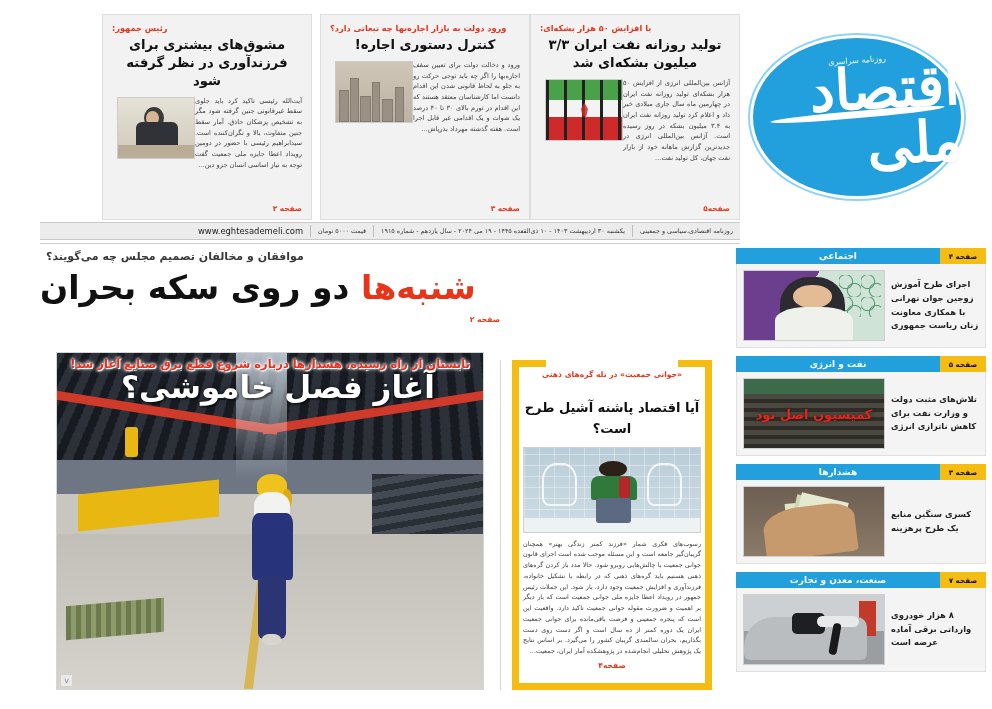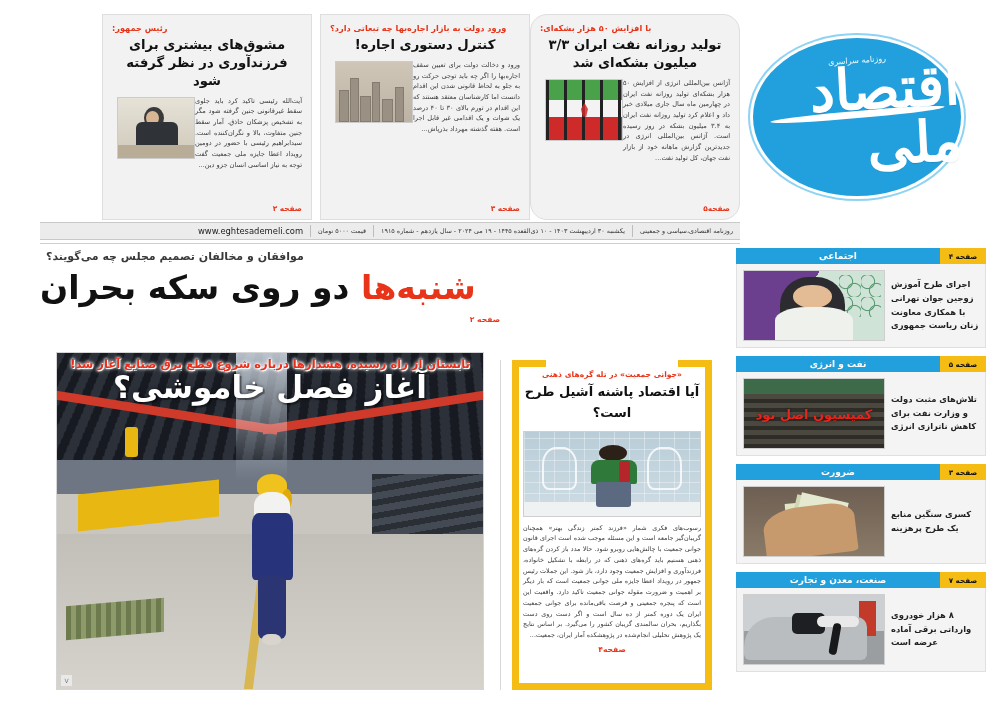--- a/index.html
+++ b/index.html
@@ -12,21 +12,21 @@
   .page { position: relative; width: 992px; height: 709px; background:#fff; }
 
   
   .topstrip { position:absolute; left:40px; top:14px; width:700px; height:206px; display:flex; gap:0; }
   .topbox {
     position:relative; width:210px; margin-left:8px;
     background:#f2f2f2; border:1px solid #dedede;
     padding:8px 9px 6px 9px;
     display:flex; flex-direction:column;
   }
-  .topbox:first-child { margin-left:0;border-radius:17px; }
+  .topbox:first-child { margin-left:0; }
   .tb-kicker {
     color:#e8351a; font-size:8.2px; font-weight:bold; text-align:left;
     line-height:1.25; margin-bottom:3px; direction:rtl;
   }
   .tb-title {
     color:#111; font-size:13.2px; font-weight:bold; line-height:1.35;
     text-align:center; margin-bottom:6px; letter-spacing:-0.2px;
   }
   .tb-body { position:relative; font-size:6.6px; color:#3c3c3c; line-height:1.62; text-align:justify; flex:1; }
   .tb-thumb { float:left; width:78px; height:62px; margin:1px 0 2px 5px; border:1px solid #ccc; overflow:hidden; }
@@ -118,21 +118,21 @@
   .w-shoe  { position:absolute; left:26%; bottom:-2%; width:46%; height:7%; background:#d9d5cd; border-radius:40%; }
   .pallet  { position:absolute; left:2%; bottom:16%; width:23%; height:10%;
       background:repeating-linear-gradient(90deg,#6c7a4e 0 5px,#8d9a6a 5px 10px); transform:skewY(-5deg); }
 
   .hero-kicker {
     position:absolute; left:0; top:4px; width:100%; text-align:center;
     color:#ec2d18; font-size:11.5px; font-weight:bold;
     text-shadow:0 0 3px #fff,0 0 3px #fff,0 0 5px #fff,1px 1px 0 #fff;
   }
   .hero-title {
-    position:absolute; left:0; top:16px; width:100%; text-align:center;
+    position:absolute; left:8px; top:16px; width:100%; text-align:center;
     color:#ffffff; font-size:31px; font-weight:bold; letter-spacing:-1px;
     text-shadow:0 0 4px rgba(0,0,0,.55), 2px 2px 0 rgba(0,0,0,.35);
   }
   .hero-badge { position:absolute; left:4px; bottom:3px; width:11px; height:11px;
       background:#e9e9e9; color:#777; font-size:6px; text-align:center; line-height:11px; }
 
   
   .midcol { position:absolute; left:500px; top:250px; width:222px; height:440px; }
   .mid-sep-l { position:absolute; left:0; top:110px; width:1px; height:330px; background:#d8d8d8; }
   .mid-frame {
@@ -140,21 +140,21 @@
     background:#fff; padding:10px 11px 6px 11px;
   }
   .corner { position:absolute; width:34px; height:34px; border:7px solid #f5bd14; }
   .c-tl { left:0; top:0; border-right:none; border-bottom:none; }
   .c-tr { right:0; top:0; border-left:none; border-bottom:none; }
   .c-bl { left:0; bottom:0; border-right:none; border-top:none; }
   .c-br { right:0; bottom:0; border-left:none; border-top:none; }
   .edge-lr{ position:absolute; top:34px; bottom:34px; width:7px; background:#f5bd14; }
   .e-l{ left:0; } .e-r{ right:0; }
   .edge-b { position:absolute; left:34px; bottom:0; right:34px; height:7px; background:#f5bd14; }
-  .mid-kicker { color:#e8351a; font-size:7.6px; font-weight:bold; text-align:center; margin-bottom:3px; }
+  .mid-kicker { color:#e8351a; font-size:7.6px; font-weight:bold; text-align:center; margin-bottom:19px; }
   .mid-title { color:#111; font-size:13px; font-weight:bold; text-align:center; line-height:1.6; margin-bottom:7px; }
   .mid-photo { width:100%; height:86px; border:1px solid #cfcfcf; overflow:hidden; position:relative;
       background:linear-gradient(#b9cdd8,#cfdde4); }
   .mp-wall{ position:absolute; inset:0; background:
       repeating-linear-gradient(0deg,rgba(255,255,255,.35) 0 1px,transparent 1px 11px),
       repeating-linear-gradient(90deg,rgba(255,255,255,.35) 0 1px,transparent 1px 15px);}
   .mp-chalk1,.mp-chalk2{position:absolute;top:18%;width:20%;height:52%;border:2px solid rgba(255,255,255,.8);border-radius:40% 40% 20% 20%;}
   .mp-chalk1{left:10%;} .mp-chalk2{right:10%;}
   .mp-kid{position:absolute;left:38%;top:16%;width:26%;height:74%;}
   .mp-head{position:absolute;left:18%;top:0;width:62%;height:26%;background:#2b2118;border-radius:50%;}
@@ -375,21 +375,21 @@
               <span class="seats"></span>
             <span class="ov">کمیسیون اصل نود</span>
           </span>
         </div>
       </div>
     </div>
 
     <div class="sb-item">
       <div class="sb-head">
         <div class="sb-page">صفحه ۳</div>
-        <div class="sb-cat">ضرورت</div>
+        <div class="sb-cat">هشدارها</div>
       </div>
       <div class="sb-body">
         <div class="sb-text">کسری سنگین منابع یک طرح پرهزینه</div>
         <div class="sb-photo">
           <span class="ph-cash">
               <span class="note2"></span>
               <span class="note"></span>
               <span class="hand"></span>
             </span>
         </div>

